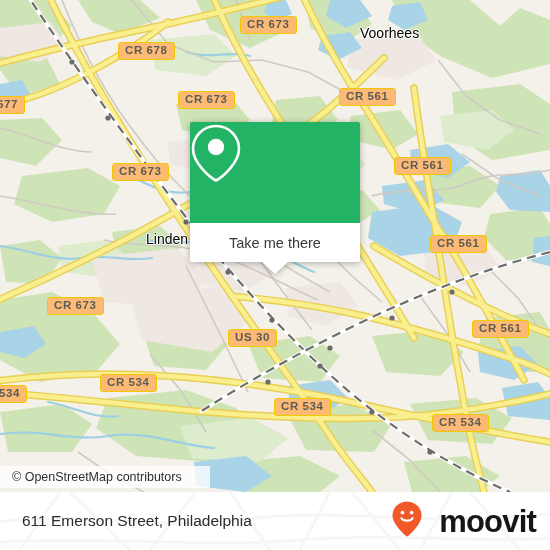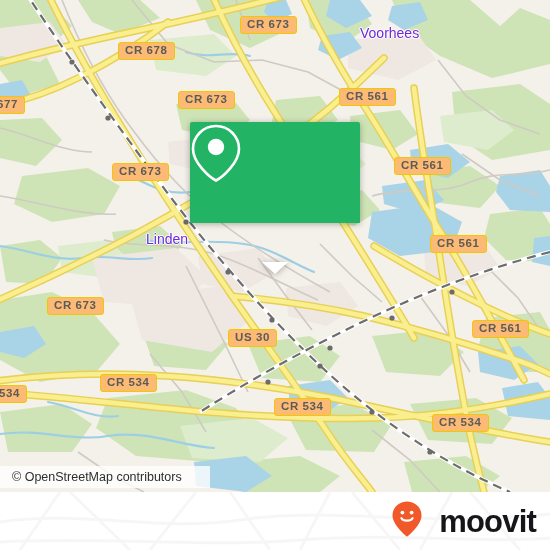--- a/index.html
+++ b/index.html
@@ -30,21 +30,21 @@
     padding:2px 6px 3px 6px;
     line-height:11px;
     white-space:nowrap;
     box-sizing:border-box;
     font-family:"Liberation Sans", sans-serif;
   }
 
   
   .place{
     position:absolute;
-    color:#6d28d9;
+    color:#000000;
     font-size:14px;
     white-space:nowrap;
     text-shadow:
       1px 0 0 rgba(255,255,255,.9),-1px 0 0 rgba(255,255,255,.9),
       0 1px 0 rgba(255,255,255,.9),0 -1px 0 rgba(255,255,255,.9);
     font-family:"Liberation Sans", sans-serif;
   }
 
   
   .popup{
@@ -275,20 +275,23 @@
 
     <div class="popup">
       <div class="popup-top">
         <span>
           <svg width="52" height="62" viewBox="0 0 52 62">
             <path d="M26,4 C13.3,4 3,14.3 3,27 C3,41 20,55.5 26,58.5 C32,55.5 49,41 49,27 C49,14.3 38.7,4 26,4 Z" fill="none" stroke="#ffffff" stroke-width="2.6"></path>
             <circle cx="26" cy="25" r="8.2" fill="#ffffff"></circle>
           </svg>
         </span>
       </div>
+      <div class="popup-bottom">
+        <span>Take me there</span>
+      </div>
       <div class="popup-tail"></div>
     </div>
 
     <div class="attrib">© OpenStreetMap contributors</div>
   </div>
 
   <div class="footer">
     <svg class="footer-wm" width="550" height="58" viewBox="0 0 550 58">
       <g fill="none" stroke="#efefef" stroke-width="3">
         <path d="M20,58 L60,0"></path>
@@ -297,20 +300,21 @@
           <path d="M230,0 L270,58"></path>
         <path d="M300,58 L330,0"></path>
           <path d="M352,0 L400,58"></path>
         <path d="M420,58 L452,0"></path>
           <path d="M470,0 L520,58"></path>
         <path d="M0,30 C80,18 160,40 240,28 C330,14 420,36 550,22"></path>
         <path d="M0,50 C100,44 200,56 300,48 C400,40 480,52 550,46"></path>
       </g>
     </svg>
 
+    <div class="footer-addr">611 Emerson Street, Philadelphia</div>
 
     <div class="footer-logo">
       <span style="display:block;margin-right:3px;">
         <svg width="30" height="36" viewBox="0 0 30 36">
           <path d="M15,0.5 C6.7,0.5 0.5,6.8 0.5,14.4 C0.5,23 12,33.5 15,35.5 C18,33.5 29.5,23 29.5,14.4 C29.5,6.8 23.3,0.5 15,0.5 Z" fill="#f1592a"></path>
           <circle cx="10.4" cy="11.6" r="1.9" fill="#ffffff"></circle>
           <circle cx="19.6" cy="11.6" r="1.9" fill="#ffffff"></circle>
           <path d="M9.4,17.2 C11.2,20.4 18.8,20.4 20.6,17.2" fill="none" stroke="#ffffff" stroke-width="2.1" stroke-linecap="round"></path>
         </svg>
       </span>

